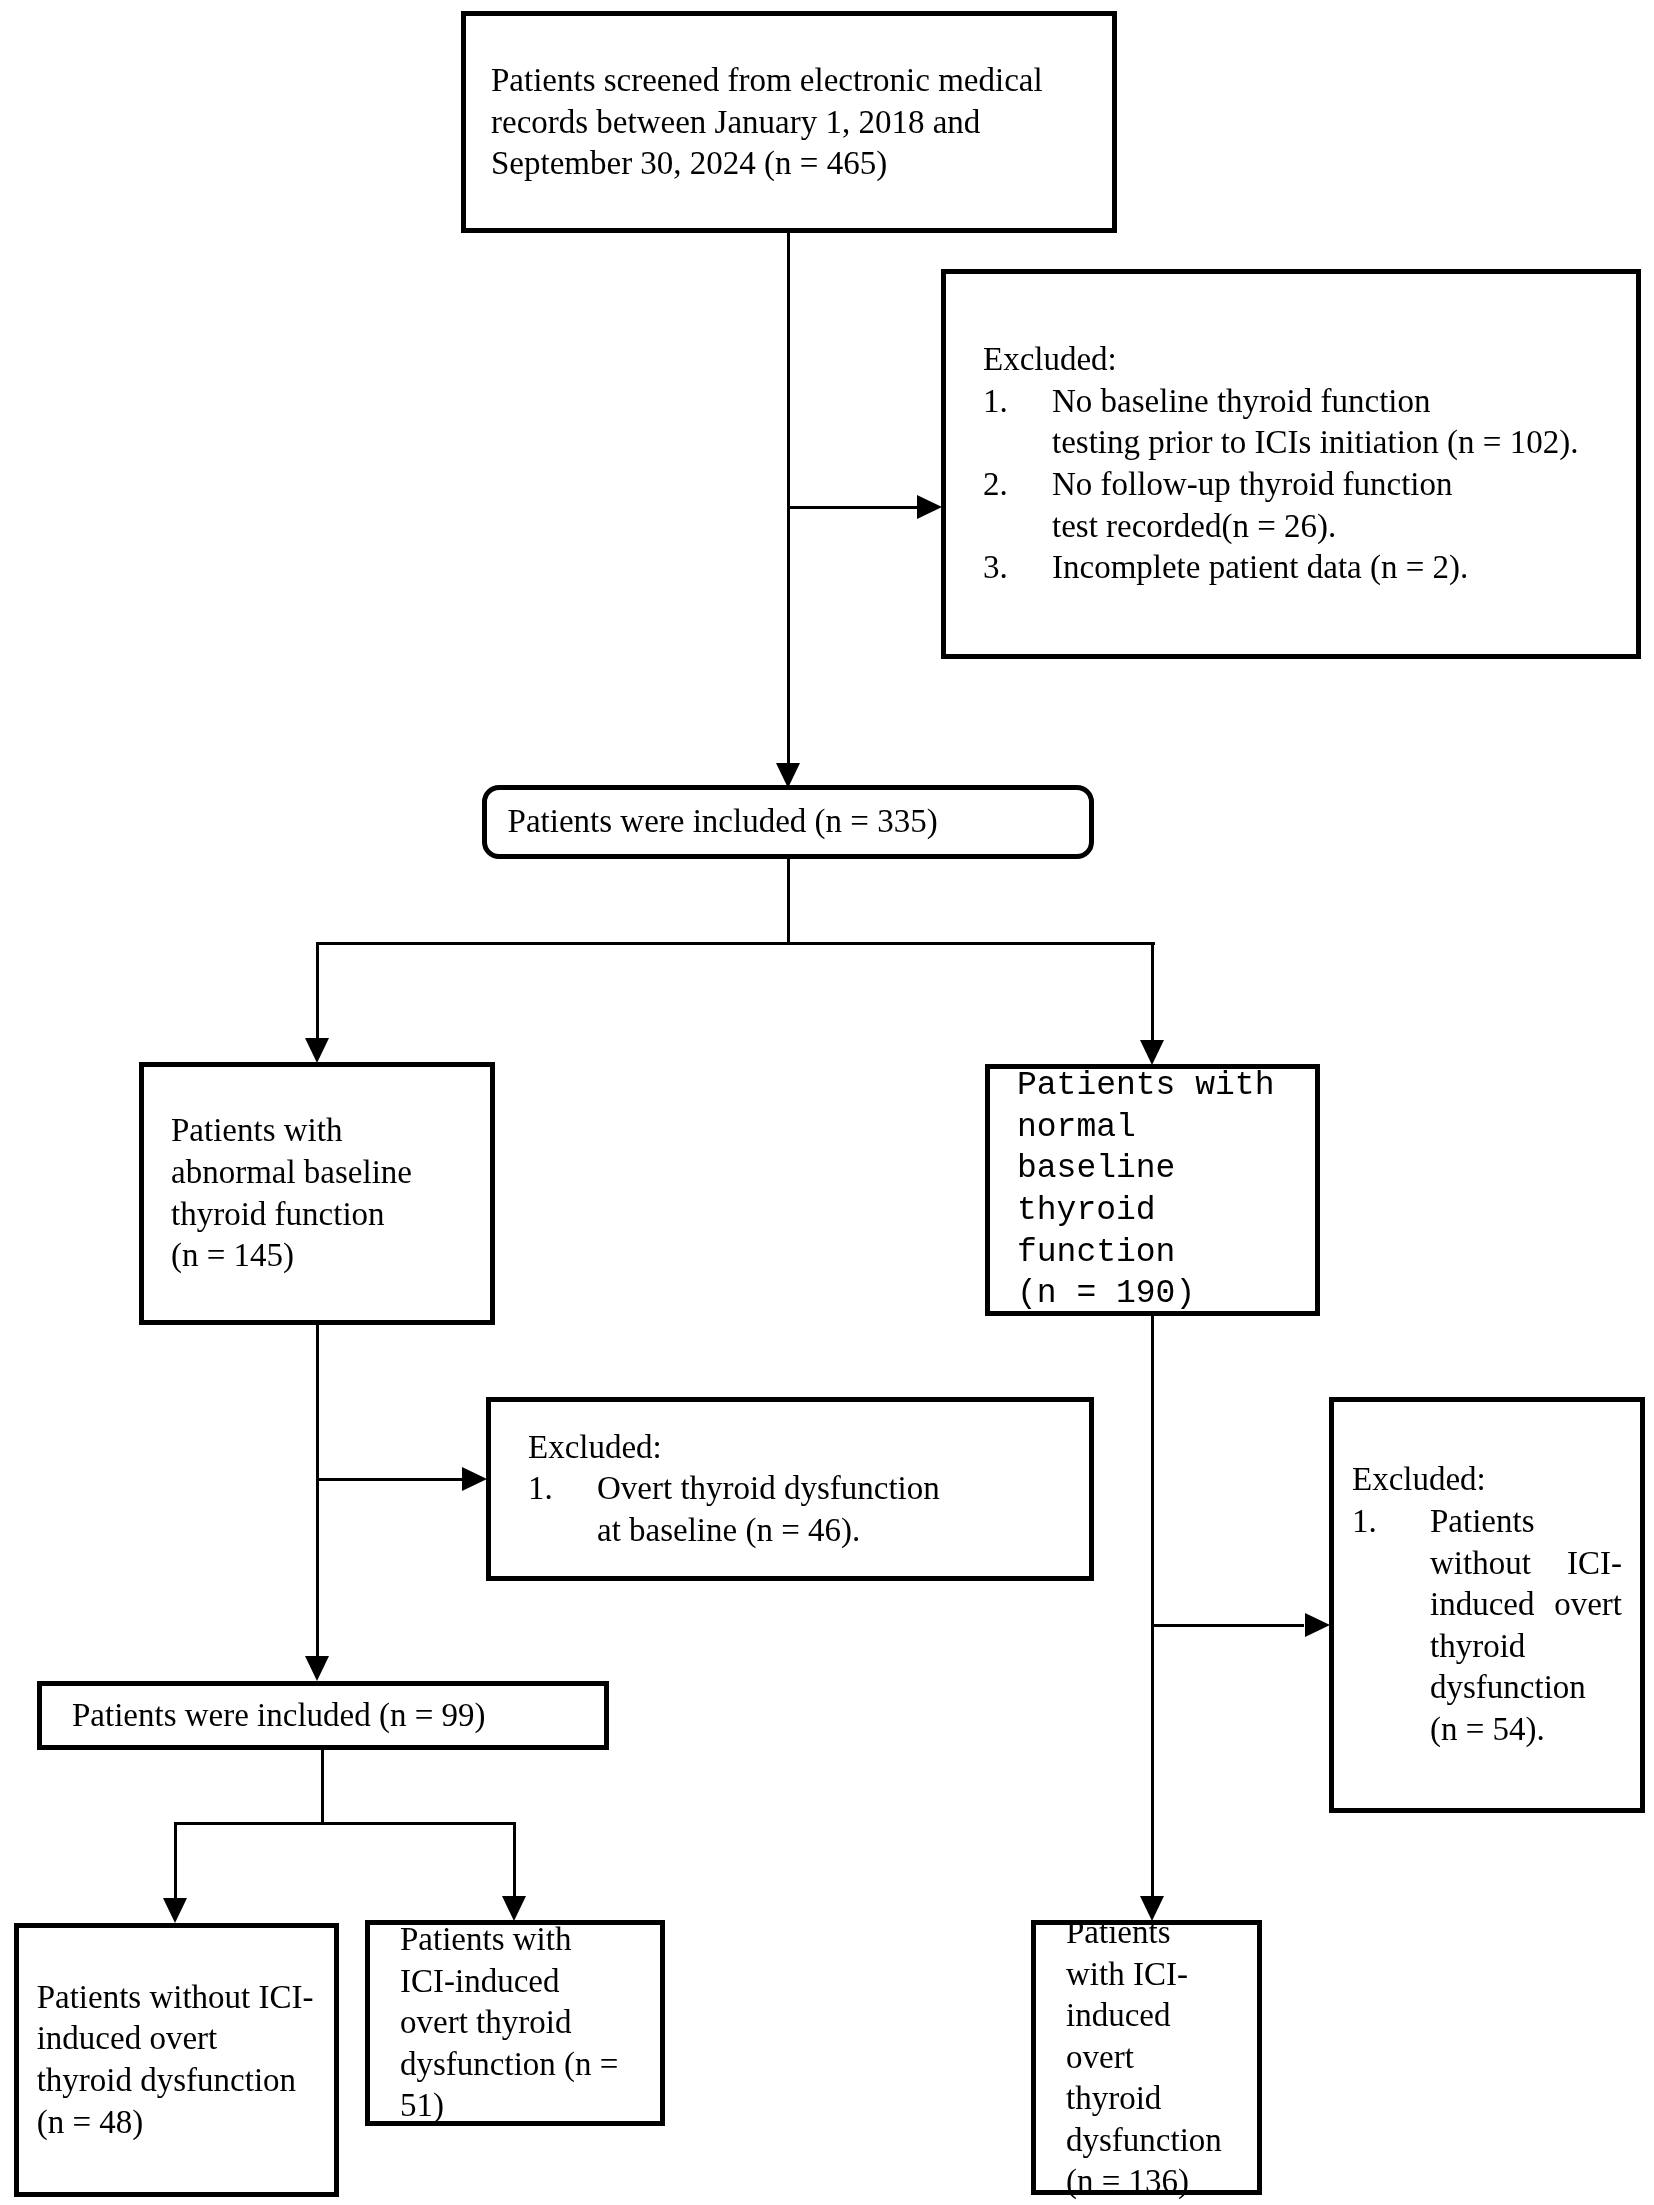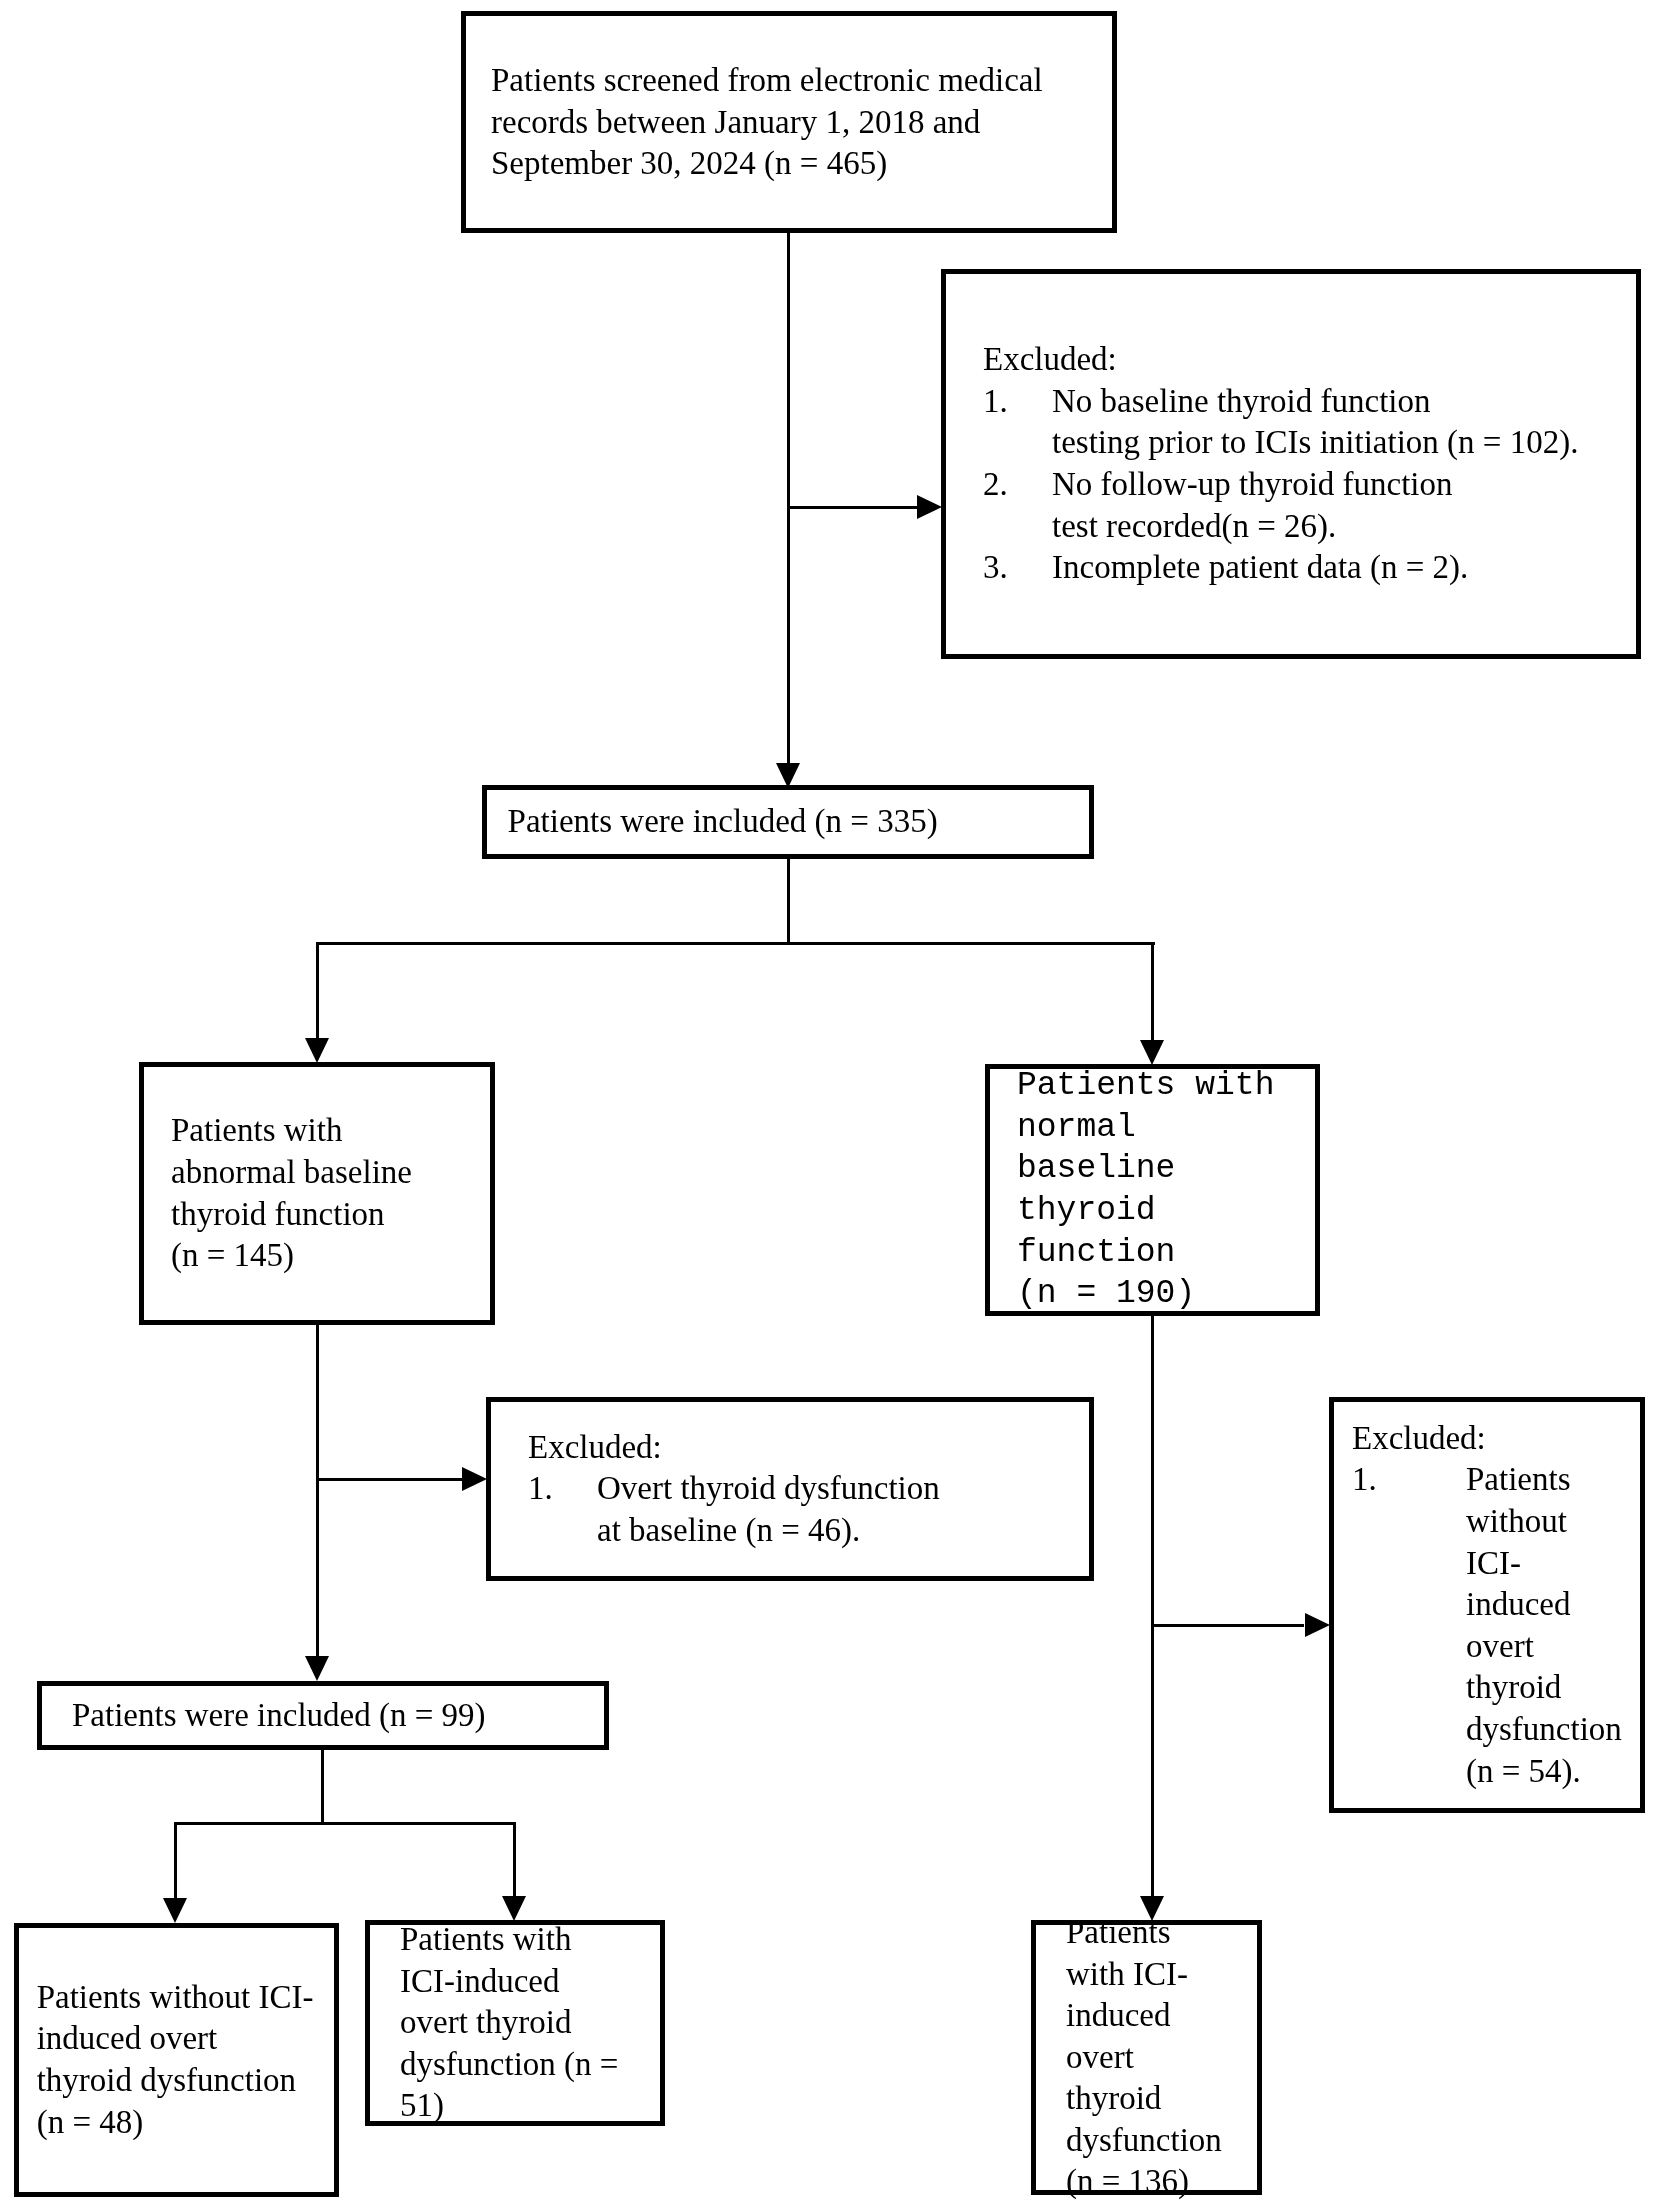--- a/index.html
+++ b/index.html
@@ -19,30 +19,30 @@
     background:#ffffff;
     display:flex;
     flex-direction:column;
     justify-content:center;
     font-size:33px;
     line-height:1.26;
     color:#000000;
   }
   .pad55{padding:4.6px 25px;}
   .pad60{padding:11px 27px;}
-  .pad45{padding:0 20.6px;}
+  .pad45{padding:0 20.6px;border-radius:17px;}
   .pad40{padding:0 30px;}
   .pad49{padding:0 18px;}
   .list80{padding:4.6px 37px;}
   .list50{padding:4.6px 23px;}
   .li{display:flex;align-items:flex-start;}
   .num{flex:0 0 69px;}
   .num-wide{flex:0 0 78px;}
   .txt{flex:1 1 auto;}
-  .just .txt{text-align:justify;margin-left:36px;}
+  .just .txt{text-align:justify;}
   .hline,.vline{position:absolute;background:#000000;}
   .hline{height:2.7px;}
   .vline{width:2.7px;}
   .arrow-down{
     position:absolute;width:0;height:0;
     border-left:12.8px solid transparent;
     border-right:12.8px solid transparent;
     border-top:25px solid #000000;
   }
   .arrow-right{

